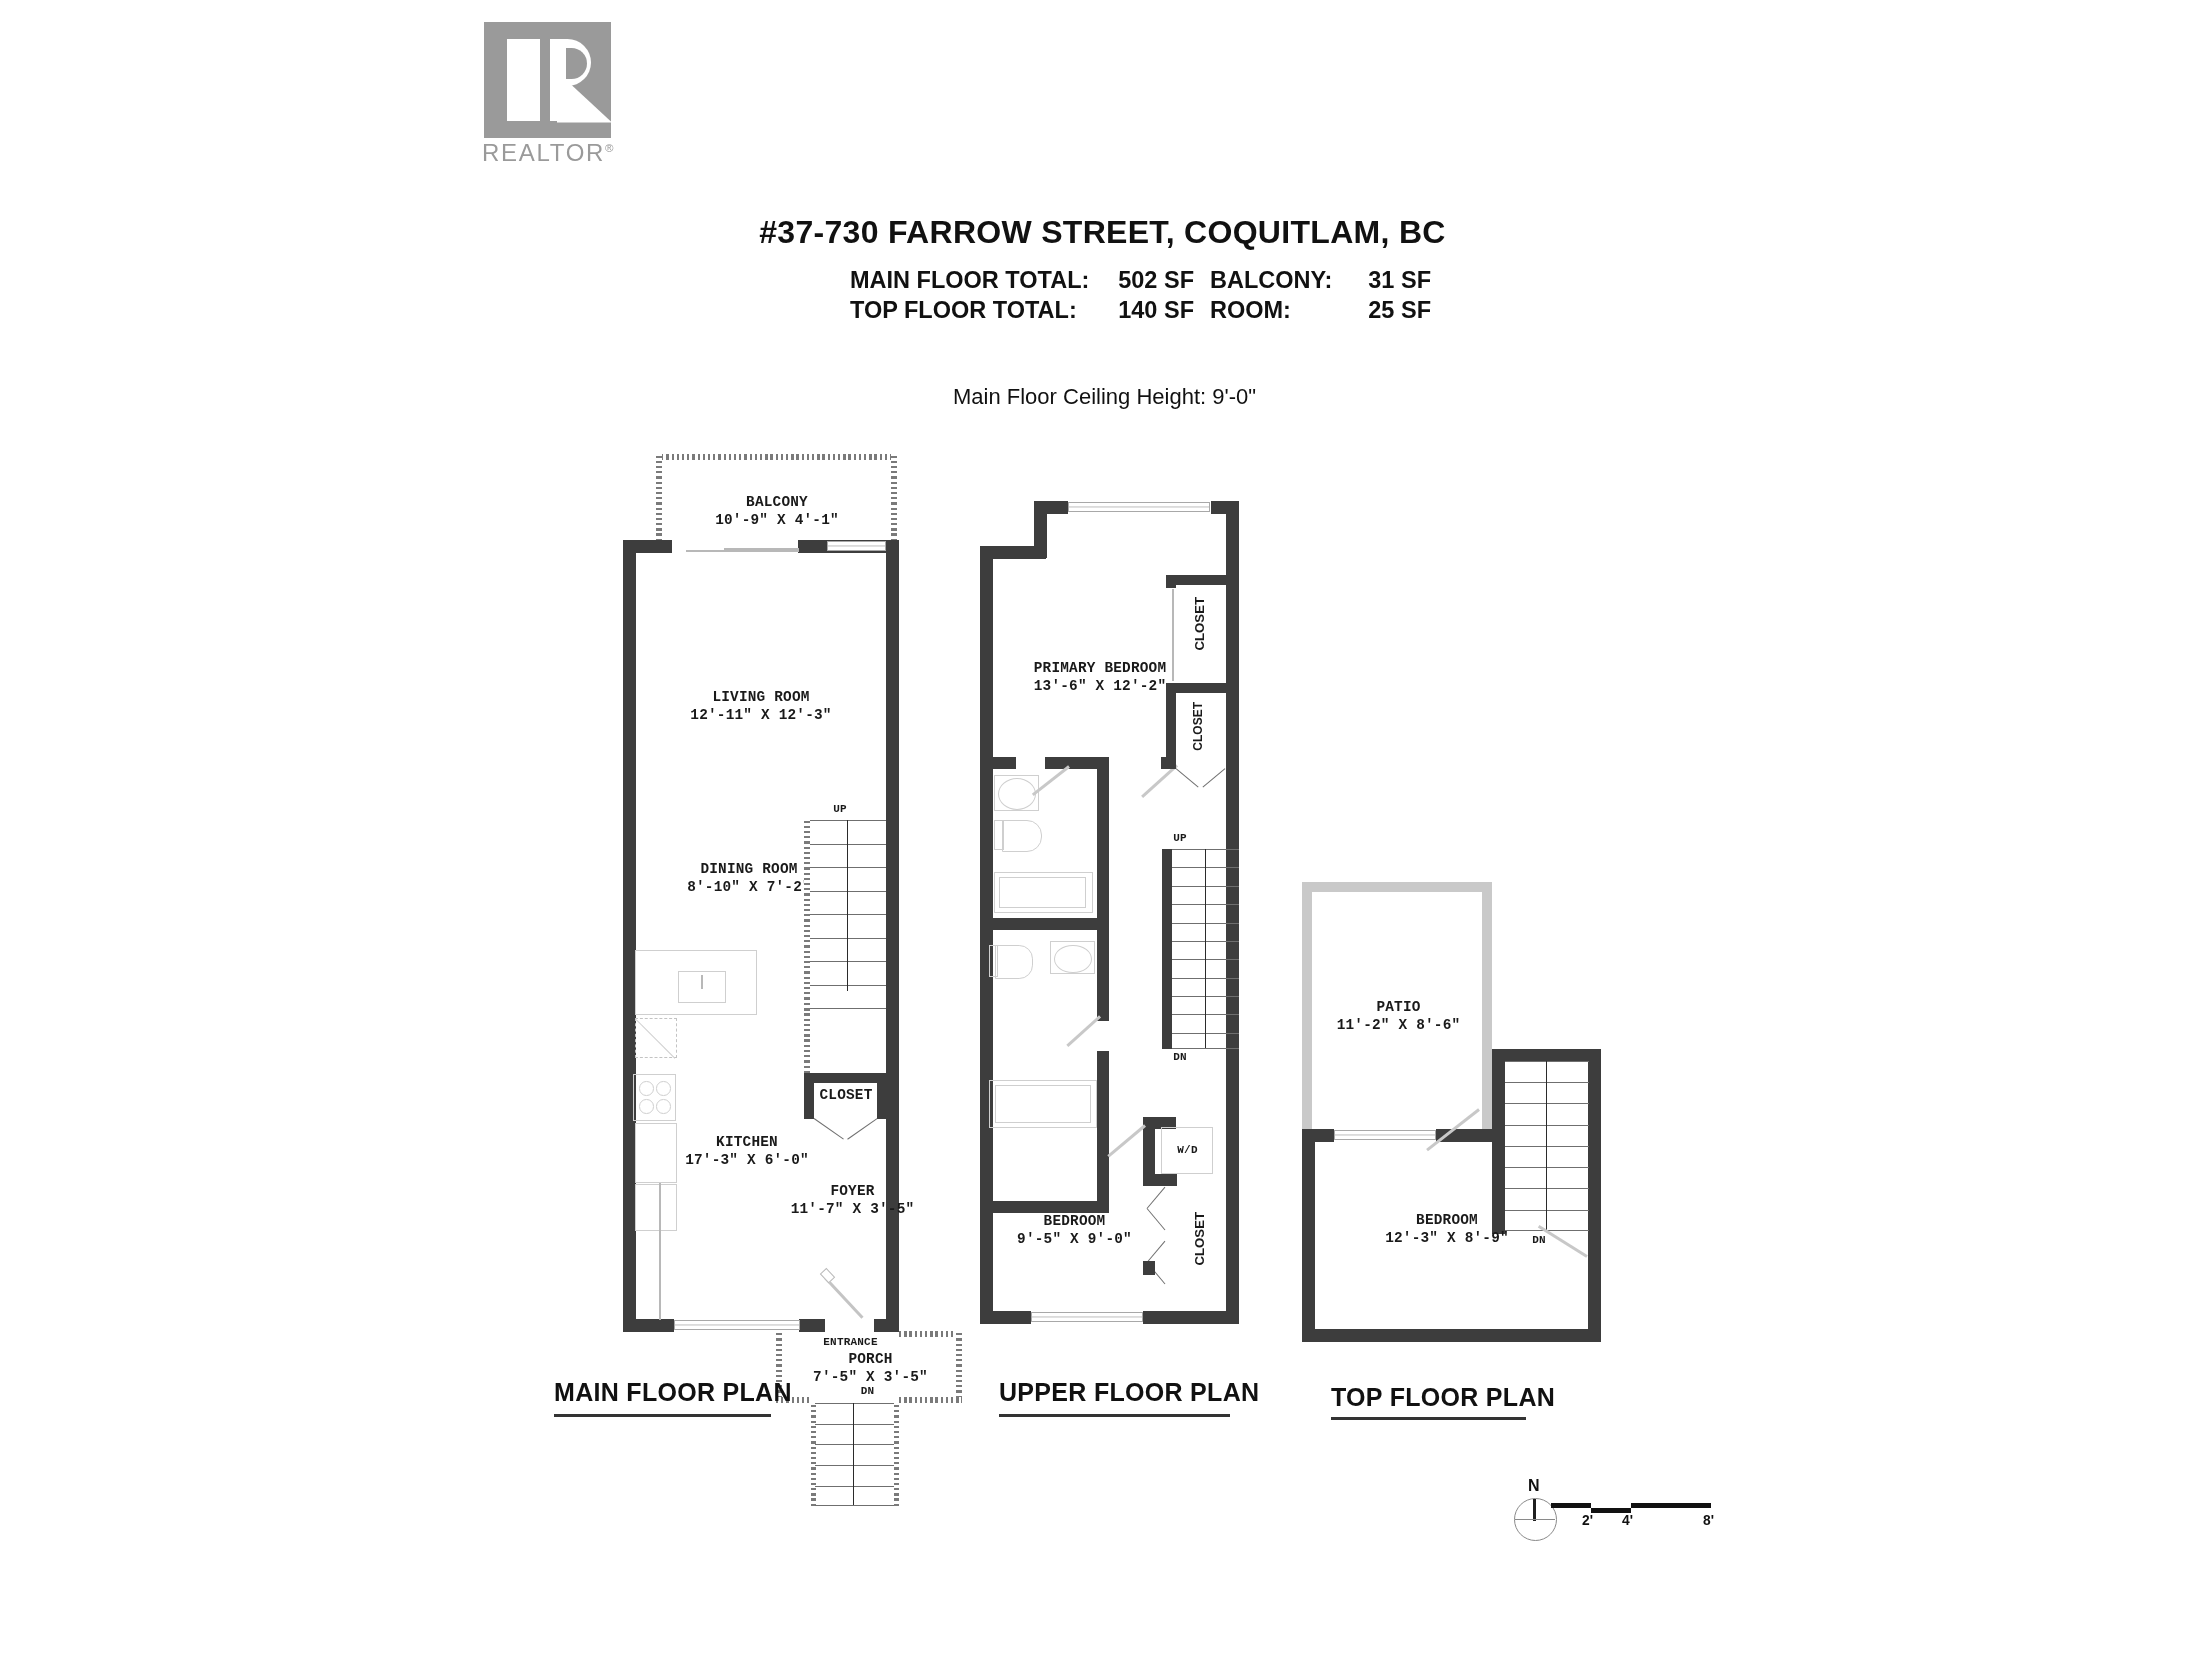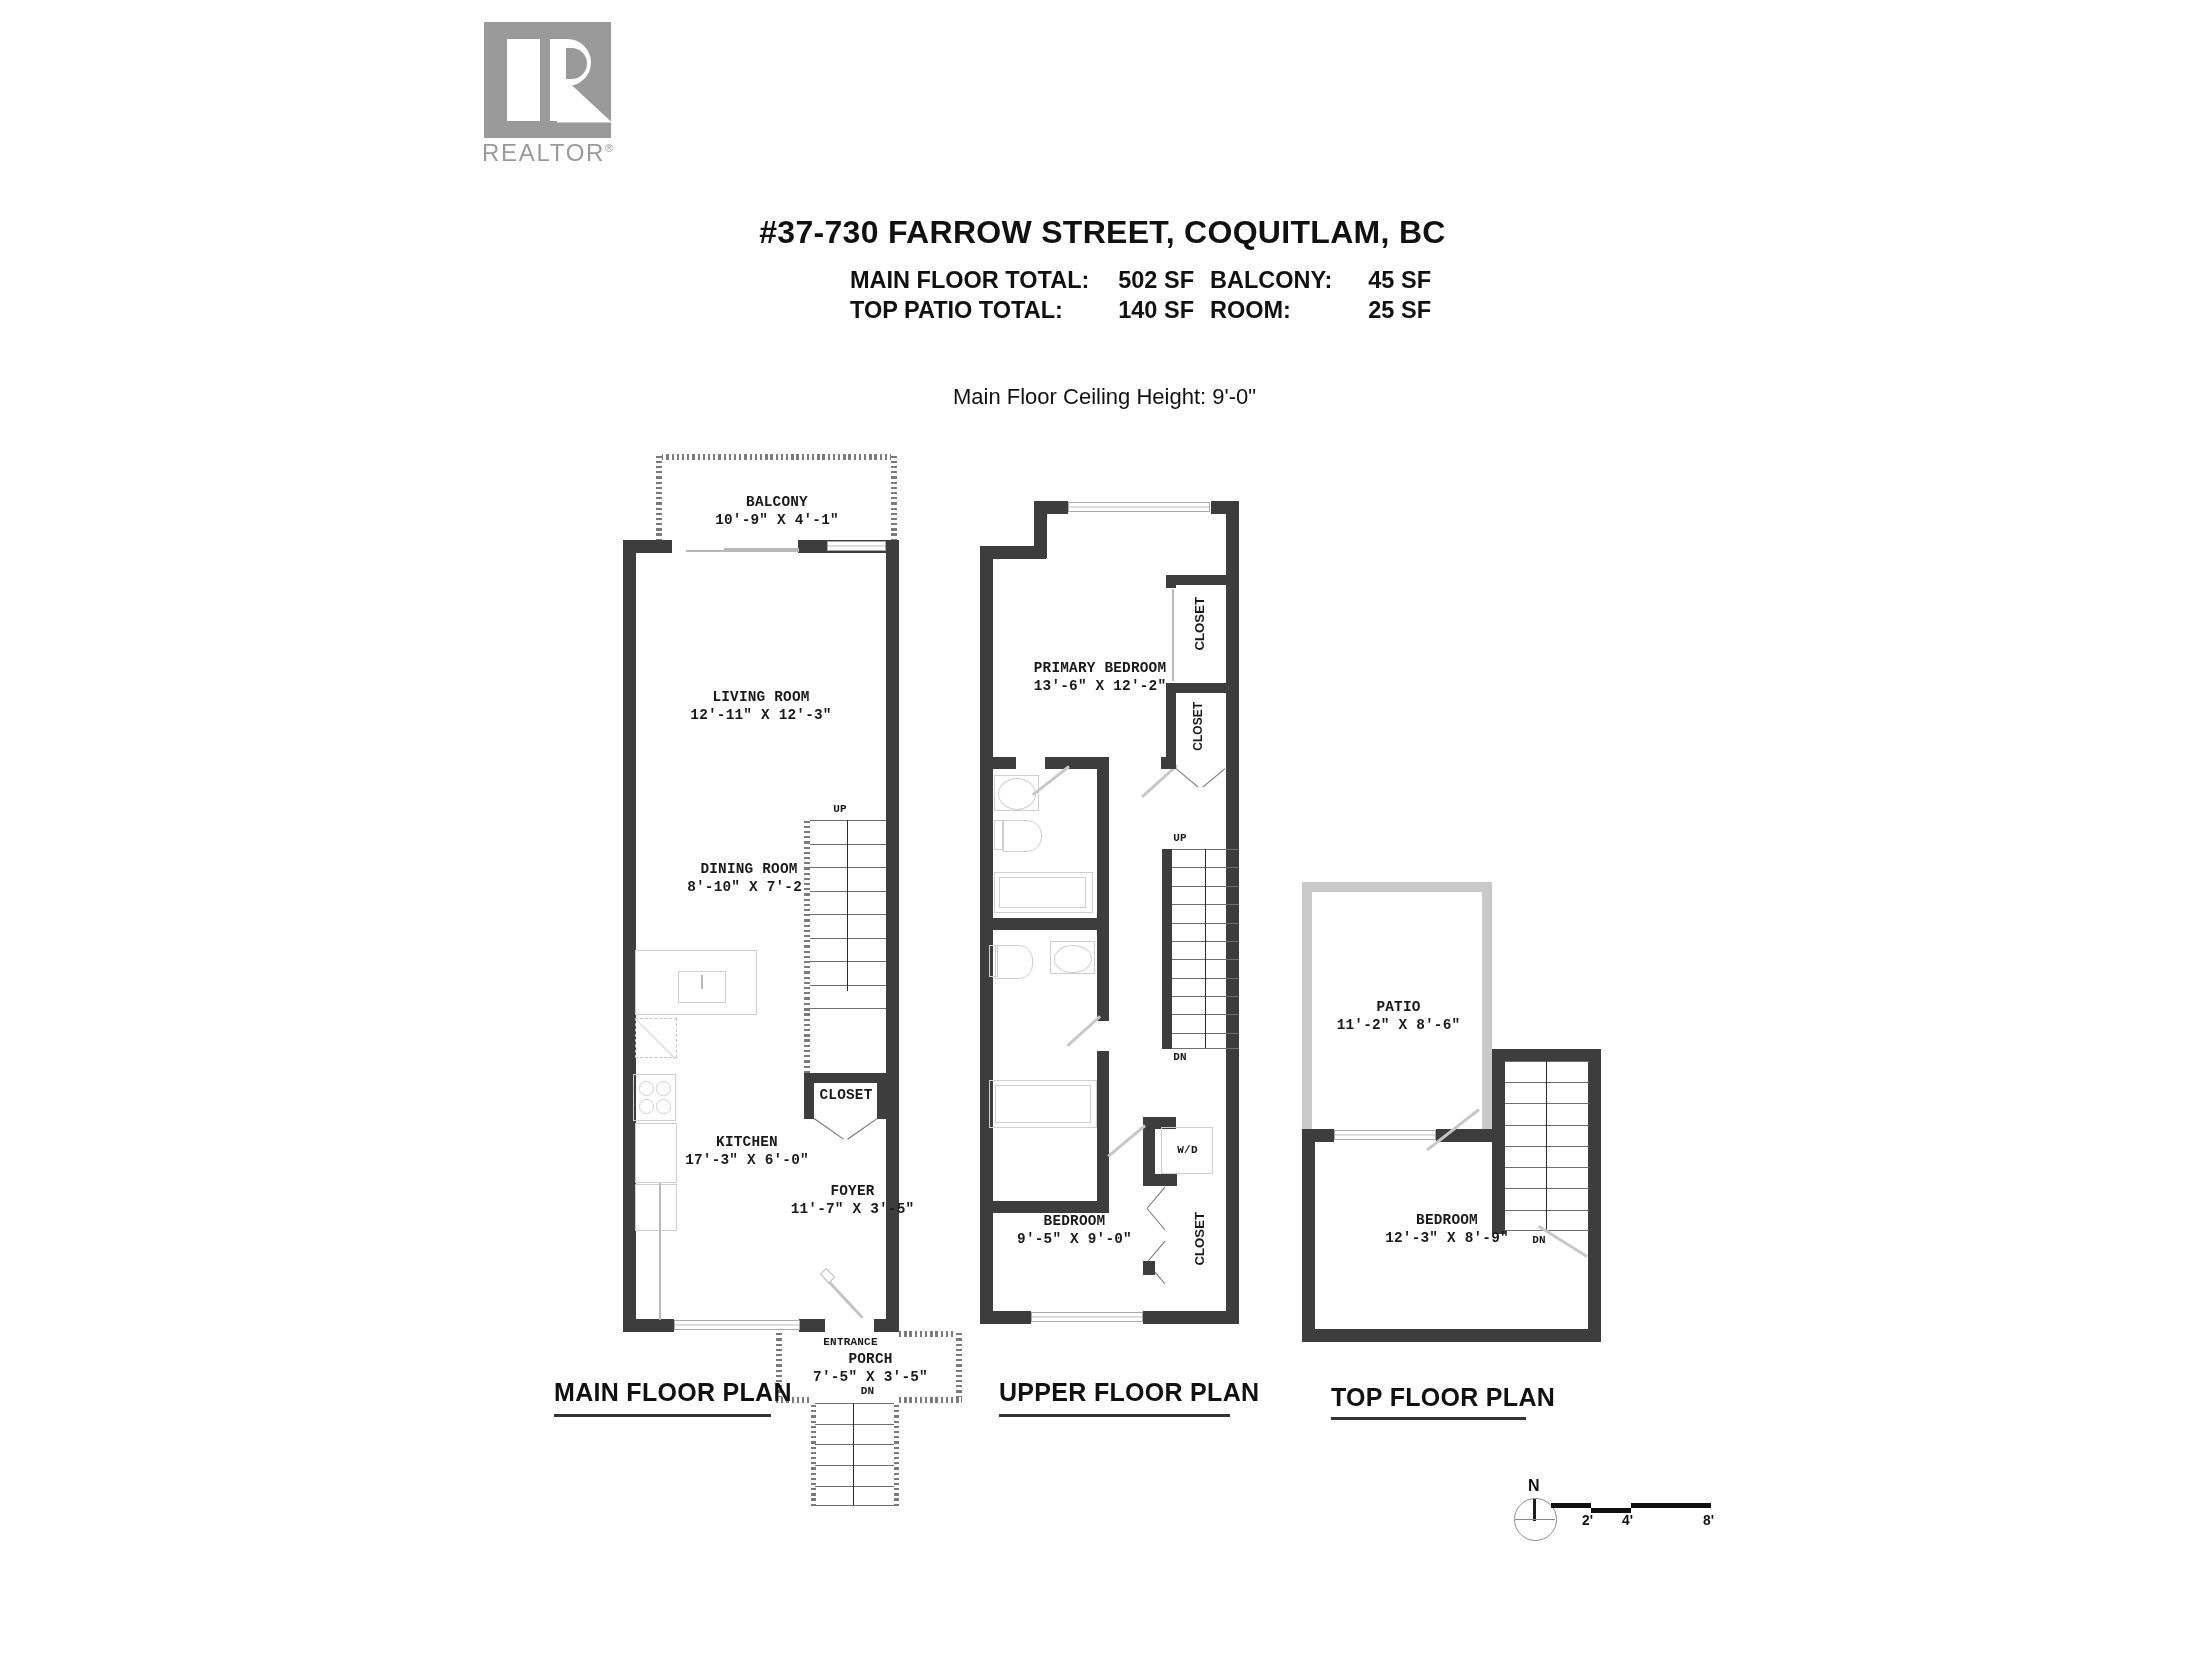--- a/index.html
+++ b/index.html
@@ -108,24 +108,24 @@
   <div id="plan-title">#37-730 FARROW STREET, COQUITLAM, BC</div>
 </div>
 
 <div id="summary-table">
   <table>
     <tbody>
         <tr>
       <td class="c-label">MAIN FLOOR TOTAL:</td>
       <td class="c-value">502 SF</td>
       <td class="c-label2">BALCONY:</td>
-      <td class="c-value2">45 SF</td>
+      <td class="c-value2">31 SF</td>
     </tr>
     <tr>
-      <td class="c-label">TOP PATIO TOTAL:</td>
+      <td class="c-label">TOP FLOOR TOTAL:</td>
       <td class="c-value">140 SF</td>
       <td class="c-label2">ROOM:</td>
       <td class="c-value2">25 SF</td>
     </tr>
   </tbody>
     </table>
 </div>
 <div id="ceiling-note">Main Floor Ceiling Height: 9'-0"</div>
 
 <div id="main-floor-plan">

